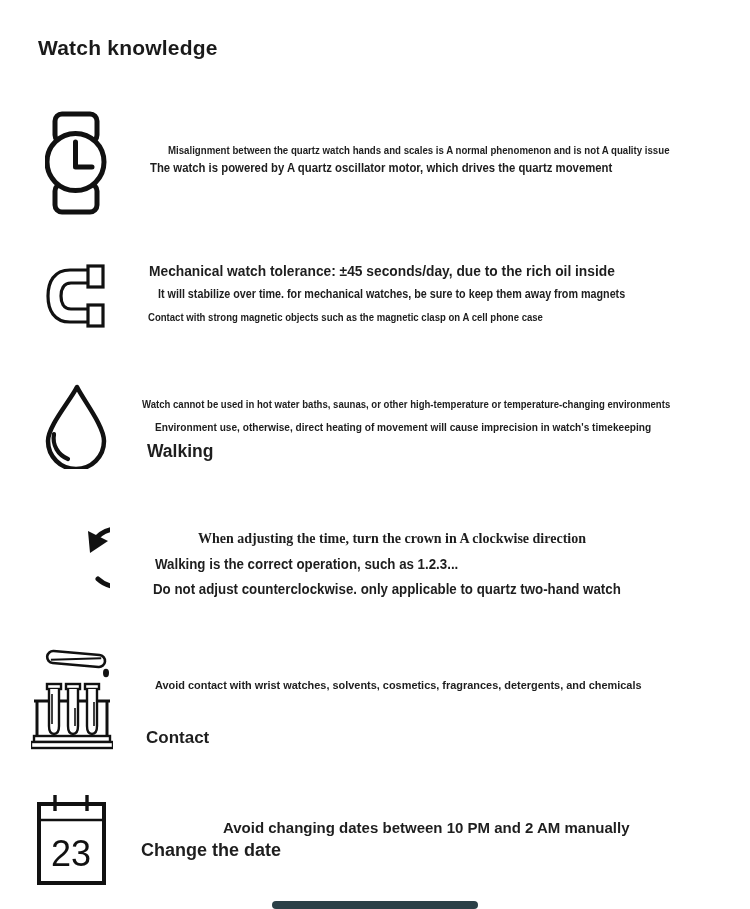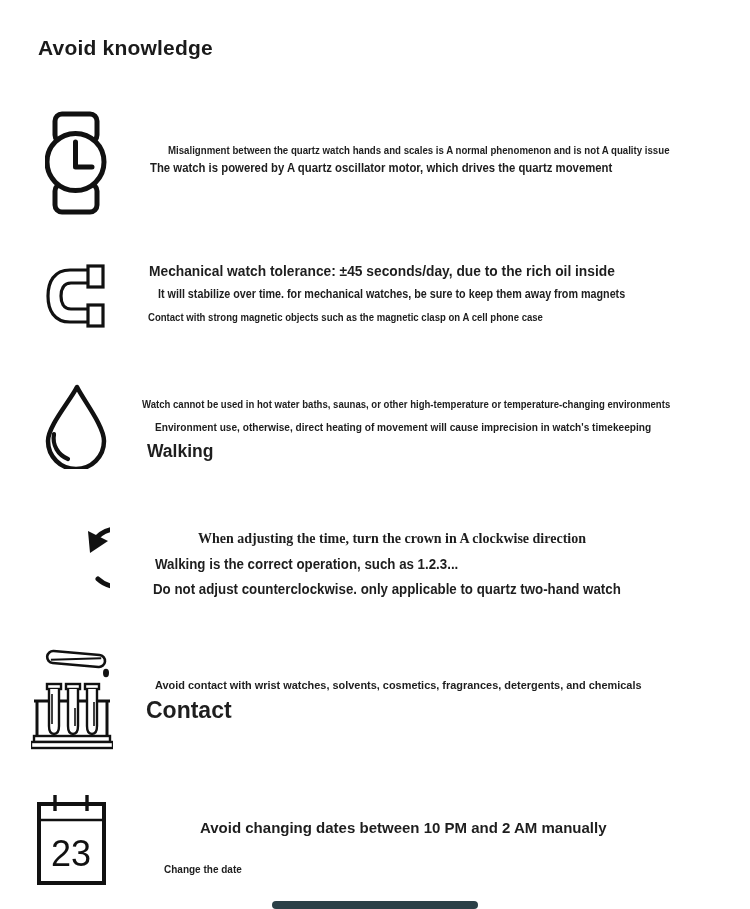--- a/index.html
+++ b/index.html
@@ -20,21 +20,21 @@
   .home-bar{
     position:absolute;left:272px;top:901px;width:206px;height:8px;
     border-radius:4px;background:#2b4047;
   }
 </style>
 </head>
 <body>
 
 <div id="screen">
 
-  <div class="title">Avoid knowledge</div>
+  <div class="title">Watch knowledge</div>
 
   <svg class="icon" style="left:45px;top:111px;" width="62" height="104" viewBox="0 0 62 104">
     <rect x="10" y="3" width="42" height="28" rx="7" fill="#fff" stroke="#111" stroke-width="5"></rect>
     <rect x="10" y="73" width="42" height="28" rx="7" fill="#fff" stroke="#111" stroke-width="5"></rect>
     <circle cx="30.5" cy="51" r="28.5" fill="#fff" stroke="#111" stroke-width="5"></circle>
     <path d="M30.5 31 V56 H47" fill="none" stroke="#111" stroke-width="5" stroke-linecap="round" stroke-linejoin="round"></path>
   </svg>
   <div class="ln" style="left:168px;top:144px;font-size:10.5px;transform:scaleX(.92);">Misalignment between the quartz watch hands and scales is A normal phenomenon and is not A quality issue</div>
   <div class="ln" style="left:150px;top:160px;font-size:13.5px;transform:scaleX(.84);">The watch is powered by A quartz oscillator motor, which drives the quartz movement</div>
 
@@ -81,27 +81,27 @@
     <path d="M37 45 V82 Q37 90 42 90 Q47 90 47 82 V45" fill="#fff" stroke="#111" stroke-width="2.4"></path>
     <line x1="44" y1="64" x2="44" y2="82" stroke="#111" stroke-width="1.6"></line>
     <rect x="54" y="40" width="14" height="5" fill="#fff" stroke="#111" stroke-width="2.4"></rect>
     <path d="M56 45 V82 Q56 90 61 90 Q66 90 66 82 V45" fill="#fff" stroke="#111" stroke-width="2.4"></path>
     <line x1="63" y1="58" x2="63" y2="82" stroke="#111" stroke-width="1.6"></line>
 
     <rect x="3" y="92" width="76" height="6" fill="#fff" stroke="#111" stroke-width="2.4"></rect>
     <rect x="0" y="98" width="82" height="6" fill="#fff" stroke="#111" stroke-width="2.4"></rect>
   </svg>
   <div class="ln" style="left:155px;top:679px;font-size:11.5px;transform:scaleX(.95);">Avoid contact with wrist watches, solvents, cosmetics, fragrances, detergents, and chemicals</div>
-  <div class="ln" style="left:146px;top:697px;font-size:23px;">Contact</div>
+  <div class="ln" style="left:146px;top:728px;font-size:17px;">Contact</div>
 
   <svg class="icon" style="left:36px;top:793px;" width="72" height="94" viewBox="0 0 72 94">
     <rect x="3" y="11" width="65" height="79" fill="#fff" stroke="#111" stroke-width="4"></rect>
     <line x1="3" y1="27" x2="68" y2="27" stroke="#111" stroke-width="2.6"></line>
     <line x1="19" y1="2" x2="19" y2="18" stroke="#111" stroke-width="3.4"></line>
     <line x1="51" y1="2" x2="51" y2="18" stroke="#111" stroke-width="3.4"></line>
     <text class="day-num" x="35" y="73" text-anchor="middle" font-size="36" font-weight="400" fill="#111">23</text>
   </svg>
-  <div class="ln" style="left:200px;top:819px;font-size:15px;">Avoid changing dates between 10 PM and 2 AM manually</div>
-  <div class="ln" style="left:164px;top:840px;font-size:10px;margin-top:24px;">Change the date</div>
+  <div class="ln" style="left:223px;top:819px;font-size:15px;">Avoid changing dates between 10 PM and 2 AM manually</div>
+  <div class="ln" style="left:141px;top:840px;font-size:18px;">Change the date</div>
 
   <div class="home-bar"></div>
 
 </div>
 
 </body></html>

